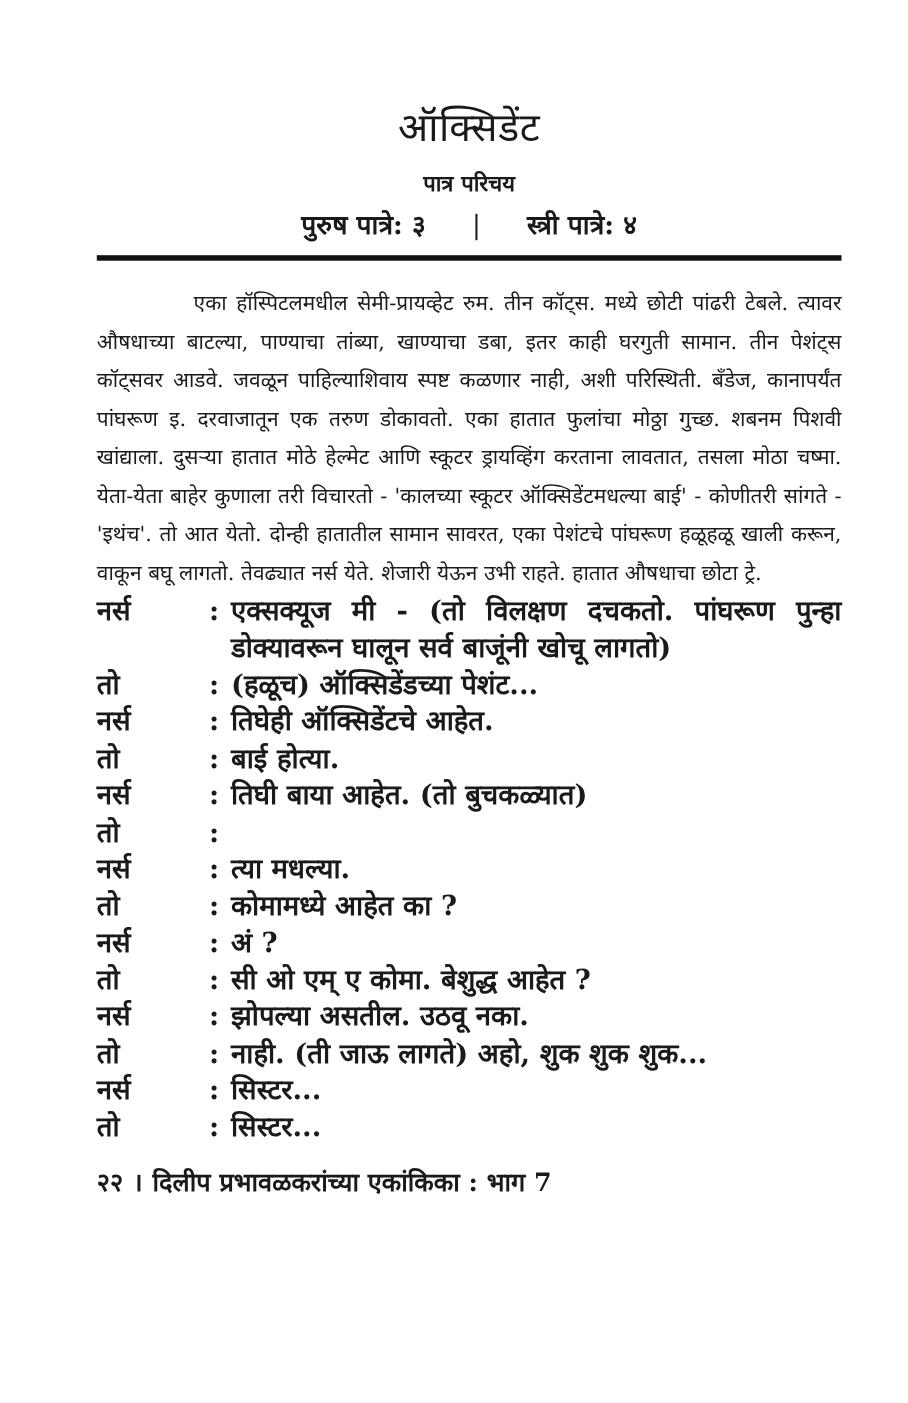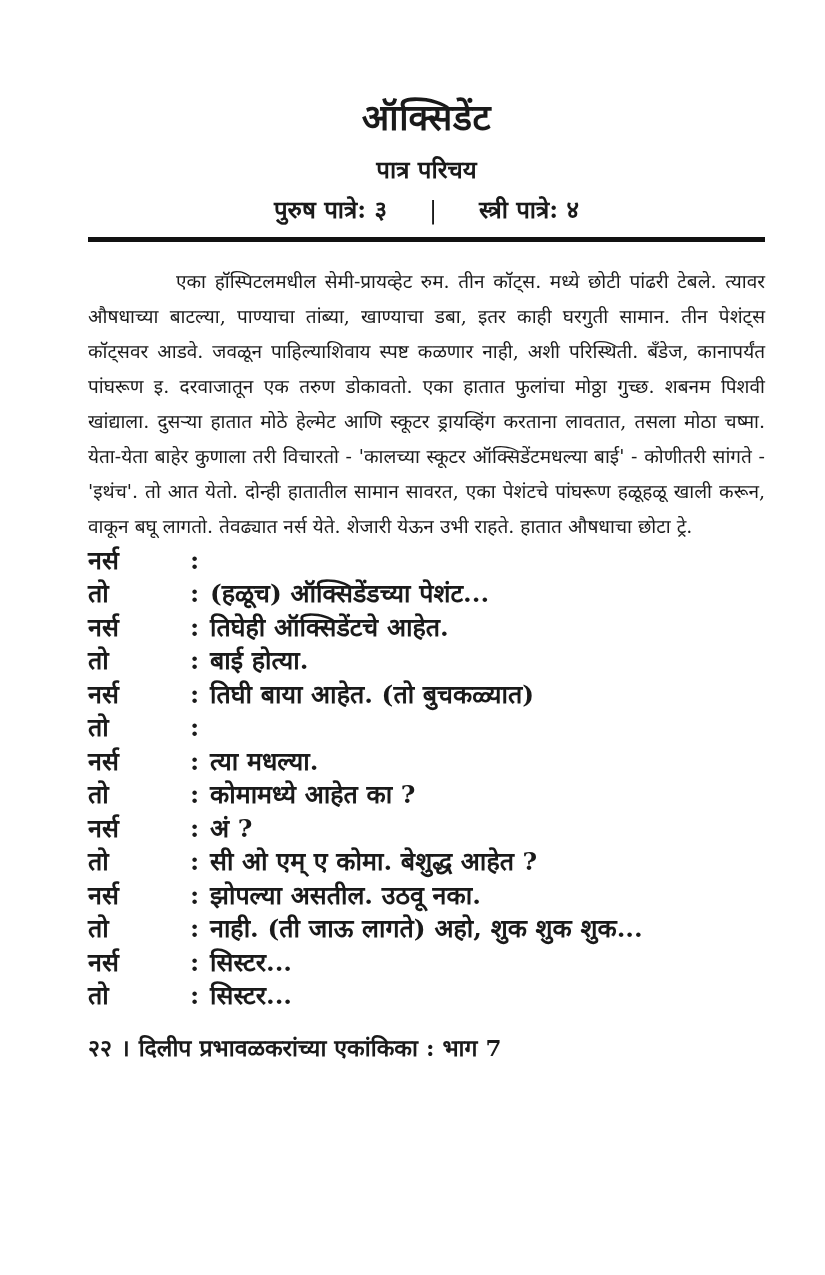--- a/index.html
+++ b/index.html
@@ -11,26 +11,26 @@
     background: #ffffff;
     color: #1a1a1a;
     padding: 94px 60px 0 88px;
     overflow: hidden;
     font-family: "DejaVu Serif", serif;
   }
   .title {
     margin: 0 0 14px 0;
     font-size: 36px;
     line-height: 1.3;
-    font-weight: bold;
+    font-weight: normal;
     text-align: center;
     letter-spacing: 0.5px;
   }
   .subtitle {
-    font-size: 24px;
+    font-size: 20px;
     line-height: 1.25;
     font-weight: bold;
     text-align: center;
     margin-bottom: 10px;
   }
   .castline {
     display: flex;
     justify-content: center;
     align-items: flex-end;
     gap: 42px;
@@ -91,20 +91,21 @@
   </header>
 
   <main>
     <p class="stage">एका हॉस्पिटलमधील सेमी-प्रायव्हेट रुम. तीन कॉट्स. मध्ये छोटी पांढरी टेबले. त्यावर औषधाच्या बाटल्या, पाण्याचा तांब्या, खाण्याचा डबा, इतर काही घरगुती सामान. तीन पेशंट्स कॉट्सवर आडवे. जवळून पाहिल्याशिवाय स्पष्ट कळणार नाही, अशी परिस्थिती. बँडेज, कानापर्यंत पांघरूण इ. दरवाजातून एक तरुण डोकावतो. एका हातात फुलांचा मोठ्ठा गुच्छ. शबनम पिशवी खांद्याला. दुसऱ्या हातात मोठे हेल्मेट आणि स्कूटर ड्रायव्हिंग करताना लावतात, तसला मोठा चष्मा. येता-येता बाहेर कुणाला तरी विचारतो - 'कालच्या स्कूटर ऑक्सिडेंटमधल्या बाई' - कोणीतरी सांगते - 'इथंच'. तो आत येतो. दोन्ही हातातील सामान सावरत, एका पेशंटचे पांघरूण हळूहळू खाली करून, वाकून बघू लागतो. तेवढ्यात नर्स येते. शेजारी येऊन उभी राहते. हातात औषधाचा छोटा ट्रे.</p>
 
     <div class="dialogues">
 
         <div class="drow">
           <span class="speaker">नर्स</span>
           <span class="colon">:</span>
+          <span class="dtext">एक्सक्यूज मी - (तो विलक्षण दचकतो. पांघरूण पुन्हा डोक्यावरून घालून सर्व बाजूंनी खोचू लागतो)</span>
         </div>
 
         <div class="drow">
           <span class="speaker">तो</span>
           <span class="colon">:</span>
           <span class="dtext">(हळूच) ऑक्सिडेंडच्या पेशंट...</span>
         </div>
 
         <div class="drow">
           <span class="speaker">नर्स</span>

